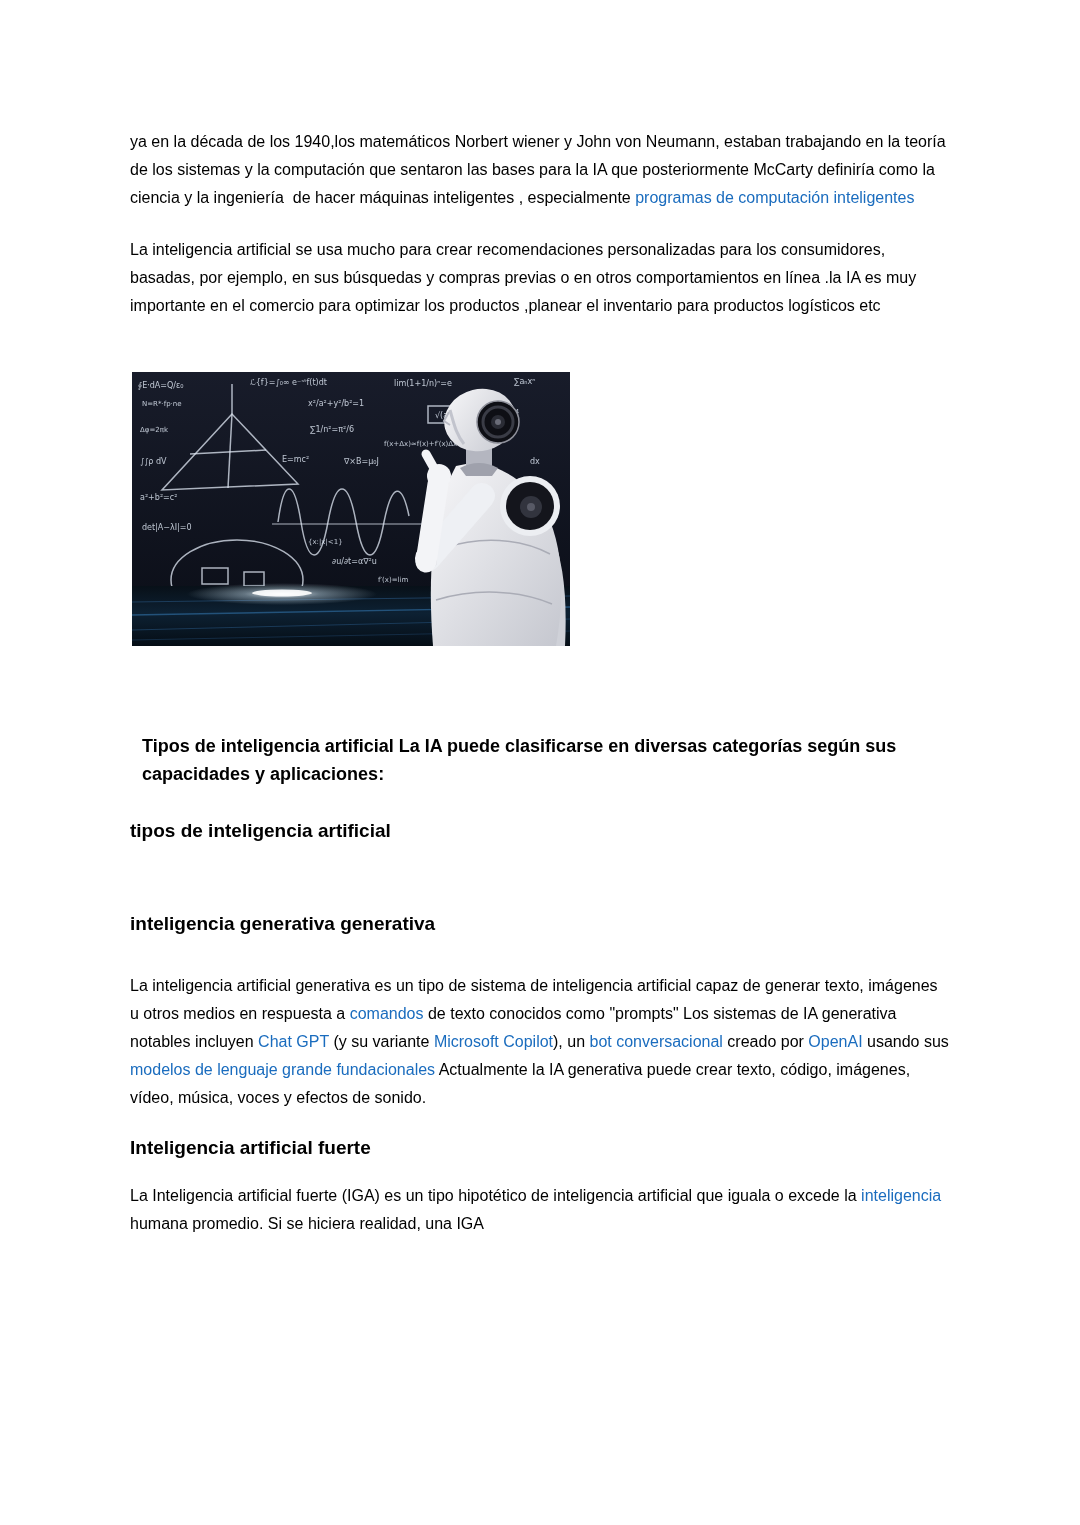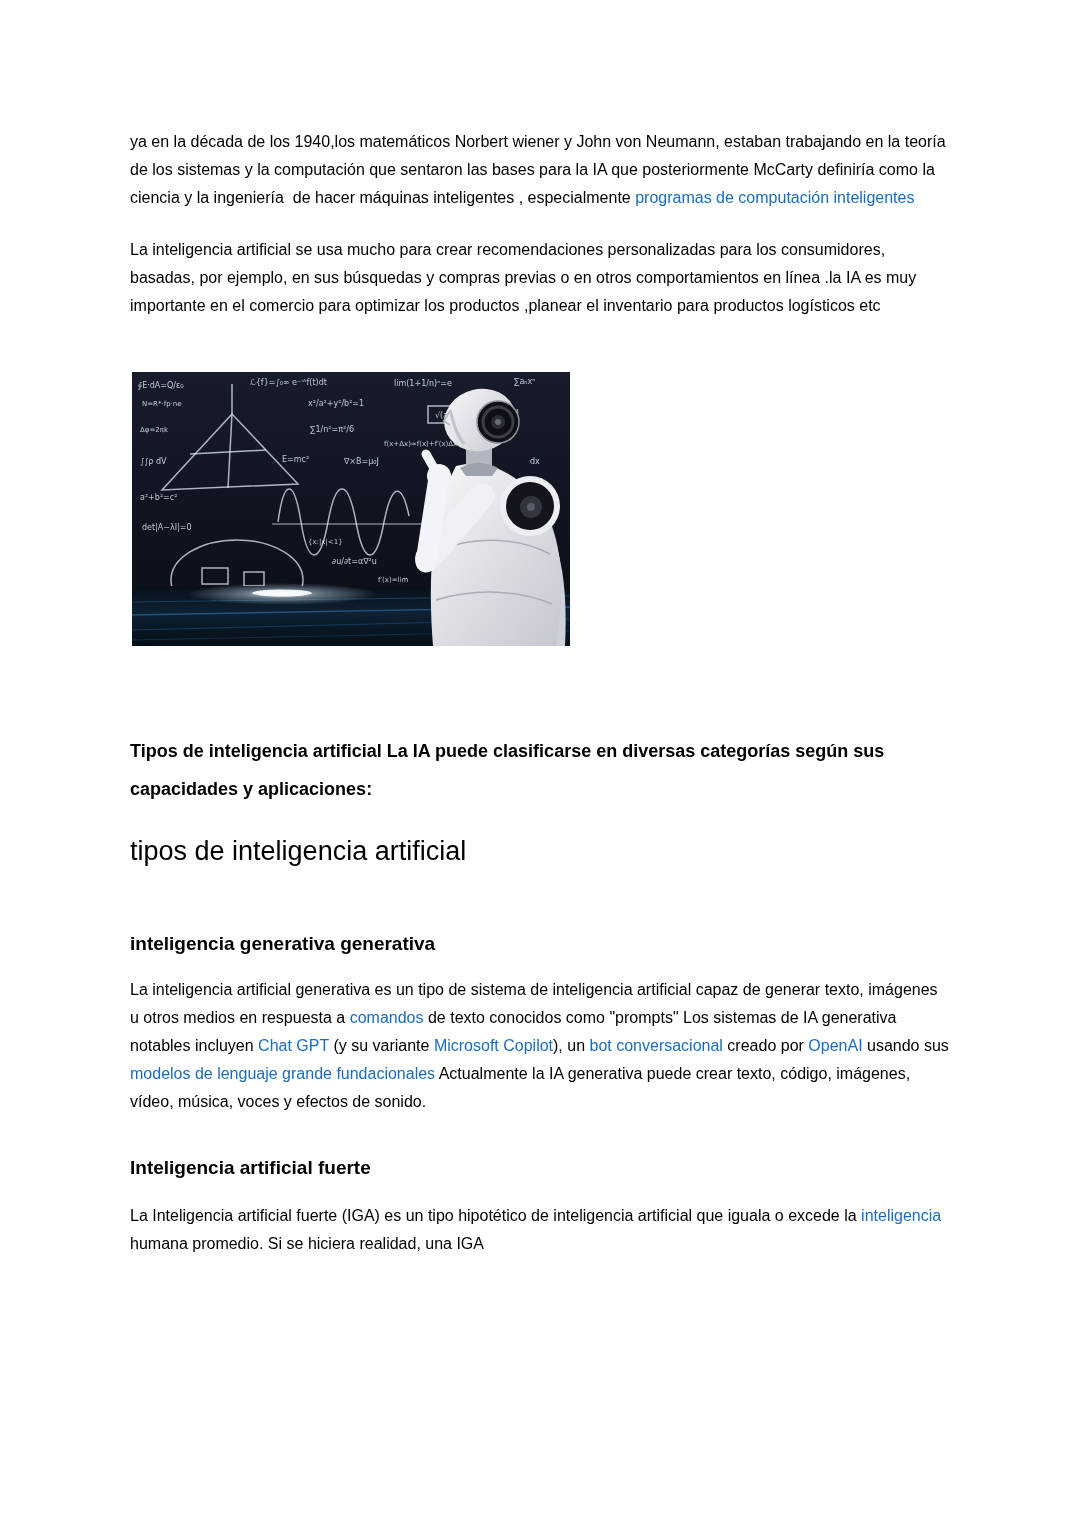--- a/index.html
+++ b/index.html
@@ -37,39 +37,39 @@
   }
   figure.photo {
     margin: 52px 0 86px 2px;
     width: 350px;
     height: 274px;
     padding: 0;
   }
   figure.photo svg { display: block; }
   p.intro {
     font-size: 18px;
+    line-height: 28px;
+    font-weight: bold;
+    margin: 12px;
+    white-space: pre-wrap;
+  }
+  h1.doc-heading {
+    font-size: 19px;
     line-height: 38px;
     font-weight: bold;
-    margin: 0;
-    white-space: pre-wrap;
-  }
-  h1.doc-heading {
-    font-size: 27px;
-    line-height: 38px;
-    font-weight: normal;
     margin: 24px 0 16px 0;
   }
   h2.doc-sub {
     font-size: 19px;
     line-height: 28px;
     font-weight: bold;
     margin: 60px 0 0 0;
   }
-  h2.doc-sub.second { margin-top: 38px; }
-  p.body.after-sub { margin-top: 18px; margin-bottom: 0; }
+  h2.doc-sub.second { margin-top: 22px; }
+  p.body.after-sub { margin-top: 34px; margin-bottom: 0; }
   p.body.last { margin-top: 20px; margin-bottom: 4px; }
 </style>
 </head>
 <body>
 
 <div class="page">
   <div class="doc">
 
     <p class="body"><span>ya en la década de los 1940,los matemáticos Norbert wiener y John von Neumann, estaban trabajando en la teoría de los sistemas y la computación que sentaron las bases para la IA que posteriormente McCarty definiría como la ciencia y la ingeniería  de hacer máquinas inteligentes , especialmente </span><a class="doc-link">programas de computación inteligentes</a></p>
 

